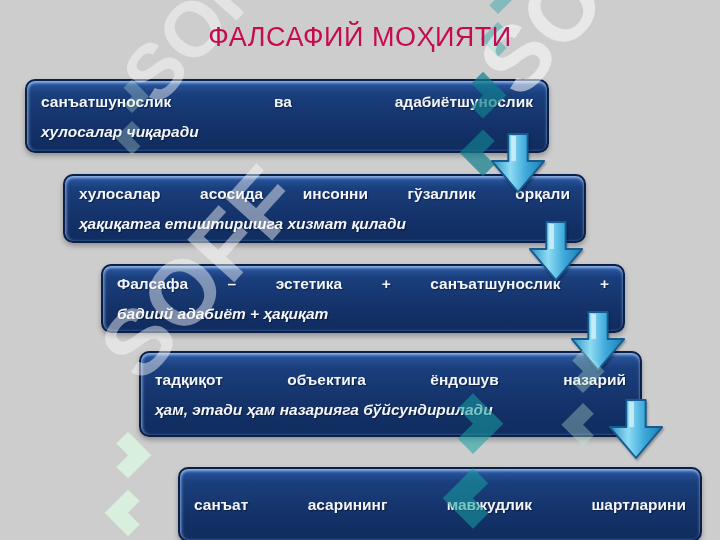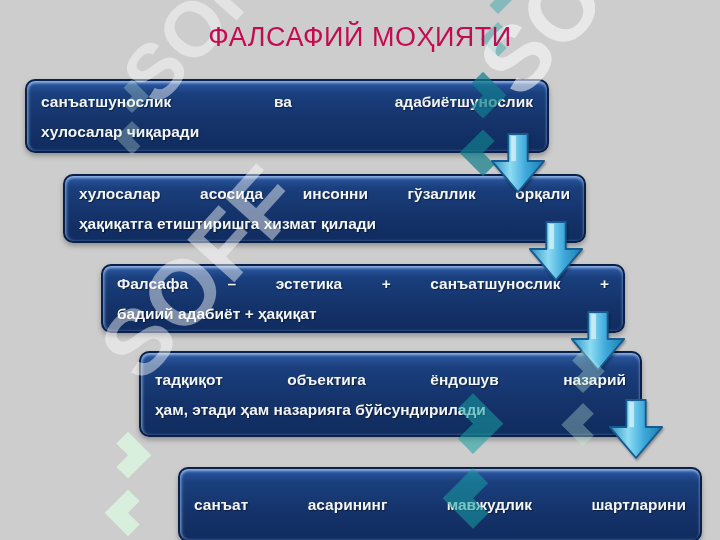--- a/index.html
+++ b/index.html
@@ -22,21 +22,21 @@
     box-shadow: inset 0 2px 3px rgba(165,200,245,.8),
                 inset 2px 0 3px rgba(140,180,235,.45),
                 0 3px 5px rgba(40,40,40,.35);
     color:#f2f5fb; font-weight:bold; font-size:15.5px;
     display:flex; flex-direction:column; justify-content:center;
     padding:6px 14px;
     text-shadow:1px 1px 1px rgba(0,0,0,.45);
     gap:9px;
   }
   .box-line { text-align:justify; text-align-last:justify; line-height:21px; }
-  .box-line.last { text-align-last:left; }
+  .box-line.last { text-align-last:left;font-style:italic; }
   #b1 { left:25px;  top:79px;  width:524px; height:74px; }
   #b2 { left:63px;  top:174px; width:523px; height:69px; }
   #b3 { left:101px; top:264px; width:524px; height:69px; }
   #b4 { left:139px; top:351px; width:503px; height:86px; }
   #b5 { left:178px; top:467px; width:524px; height:75px; }
 
   .arrow {
     position:absolute; z-index:4; width:58px; height:64px;
     filter: drop-shadow(1px 2px 1px rgba(0,0,0,.3));
   }

